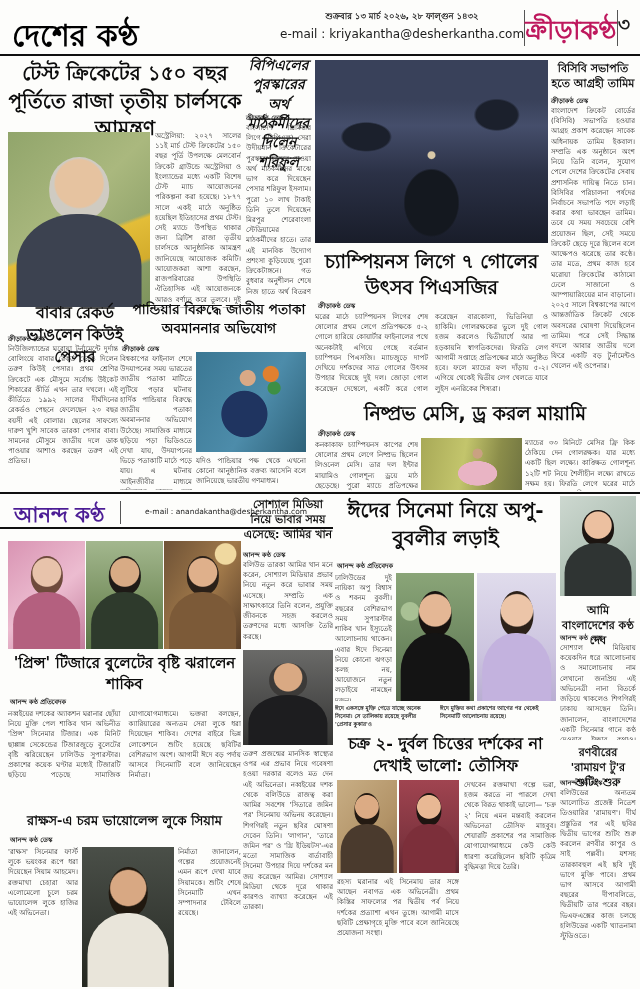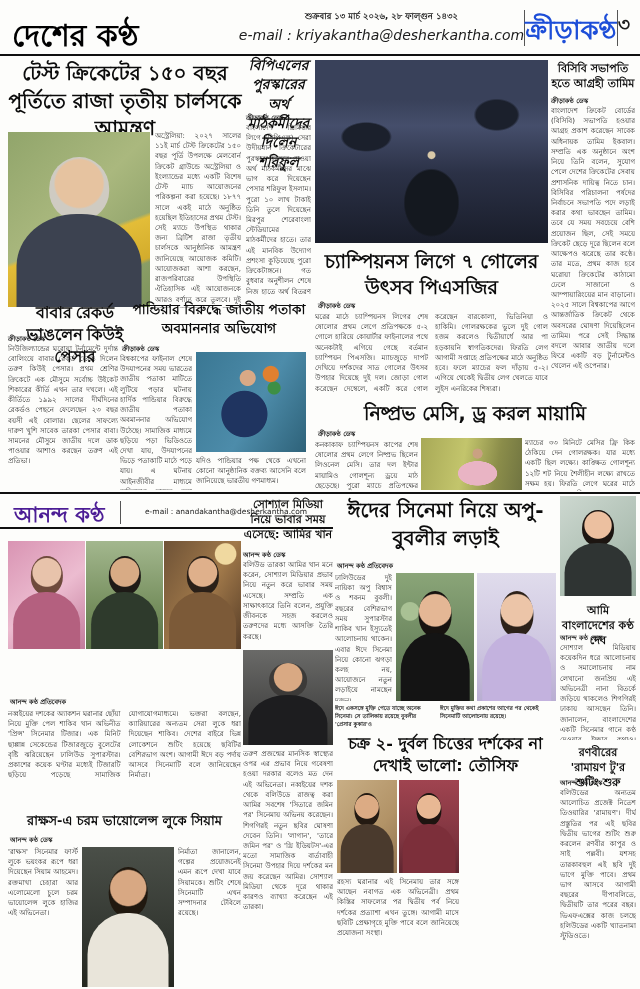--- a/index.html
+++ b/index.html
@@ -63,22 +63,22 @@
   .p-chokwoman{--face:#e8b894;--hair:#1e1410;--body:#7c2f3a;
     background:linear-gradient(#a04450,#7e343f 65%,#5f2630);}
   .p-siyam{--face:#d8a883;--hair:#20180f;--body:#e9e5da;
     background:linear-gradient(#4a4f48,#343832 60%,#24271f);}
 
   
   #hdr-masthead{left:12px;top:12px;font-size:30px;font-weight:900;color:#000;}
   #hdr-right{right:10px;top:10px;display:flex;align-items:flex-start;}
   #hdr-right .dateblock{text-align:center;}
   #hdr-right .dateline{font-size:8.5px;font-weight:700;}
-  #hdr-right .email{font-size:14px;margin-top:3px;font-style:italic;}
-  #hdr-right .section{font-size:26px;font-weight:900;color:#1d4ed8;}
+  #hdr-right .email{font-size:12px;margin-top:3px;}
+  #hdr-right .section{font-size:26px;font-weight:900;color:#be185d;}
   #hdr-right .pagenum{font-size:19px;font-weight:800;}
   #hdr-rule{left:0;top:54px;width:640px;height:2px;}
 
   
   #charles-h{left:8px;top:60px;width:234px;font-size:20px;}
   #charles-img{left:8px;top:132px;width:142px;height:175px;}
   #charles-txt{left:155px;top:131px;width:86px;height:177px;}
 
   #bpl-h{left:246px;top:56px;width:65px;font-size:14px;font-style:italic;}
   #bpl-by{left:246px;top:113px;width:65px;}
@@ -222,40 +222,42 @@
   <div class="abs bodytext" id="amir-txt1">বলিউড তারকা আমির খান মনে করেন, সোশ্যাল মিডিয়ার প্রভাব নিয়ে নতুন করে ভাবার সময় এসেছে। সম্প্রতি এক সাক্ষাৎকারে তিনি বলেন, প্রযুক্তি জীবনকে সহজ করলেও তরুণদের মধ্যে আসক্তি তৈরি করছে।</div>
   <div class="photo ph p-aamir" id="amir-img"></div>
   <div class="abs bodytext" id="amir-txt2">তরুণ প্রজন্মের মানসিক স্বাস্থ্যের ওপর এর প্রভাব নিয়ে গবেষণা হওয়া দরকার বলেও মত দেন এই অভিনেতা। নব্বইয়ের দশক থেকে বলিউডে রাজত্ব করা আমির সবশেষ 'সিতারে জমিন পর' সিনেমায় অভিনয় করেছেন। শিগগিরই নতুন ছবির ঘোষণা দেবেন তিনি। 'লাগান', 'তারে জমিন পর' ও 'থ্রি ইডিয়টস'-এর মতো সামাজিক বার্তাবাহী সিনেমা উপহার দিয়ে দর্শকের মন জয় করেছেন আমির। সোশ্যাল মিডিয়া থেকে দূরে থাকার কারণও ব্যাখ্যা করেছেন এই তারকা।</div>
 
   <div class="abs" id="strip">
     <div class="photo ph p-still1"></div>
     <div class="photo ph p-still2"></div>
     <div class="photo ph p-still3"></div>
   </div>
 
+  <div class="abs hl" id="prince-h">'প্রিন্স' টিজারে বুলেটের বৃষ্টি ঝরালেন শাকিব</div>
   <div class="abs byline" id="prince-by">আনন্দ কণ্ঠ প্রতিবেদক</div>
   <div class="abs bodytext" id="prince-txt">নব্বইয়ের দশকের অ্যাকশন ঘরানার ছোঁয়া নিয়ে মুক্তি পেল শাকিব খান অভিনীত 'প্রিন্স' সিনেমার টিজার। এক মিনিট ছাপ্পান্ন সেকেন্ডের টিজারজুড়ে বুলেটের বৃষ্টি ঝরিয়েছেন ঢালিউড সুপারস্টার। প্রকাশের কয়েক ঘণ্টার মধ্যেই টিজারটি ছড়িয়ে পড়েছে সামাজিক যোগাযোগমাধ্যমে। ভক্তরা বলছেন, ক্যারিয়ারের অন্যতম সেরা লুকে ধরা দিয়েছেন শাকিব। দেশের বাইরে ভিন্ন লোকেশনে শুটিং হয়েছে ছবিটির বেশিরভাগ অংশ। আগামী ঈদে বড় পর্দায় আসবে সিনেমাটি বলে জানিয়েছেন নির্মাতা।</div>
 
   <div class="abs hl" id="rak-h">রাক্ষস-এ চরম ভায়োলেন্স লুকে সিয়াম</div>
   <div class="abs byline" id="rak-by">আনন্দ কণ্ঠ ডেস্ক</div>
   <div class="abs bodytext" id="rak-txtL">'রাক্ষস' সিনেমার ফার্স্ট লুকে ভয়ংকর রূপে ধরা দিয়েছেন সিয়াম আহমেদ। রক্তমাখা চেহারা আর এলোমেলো চুলে চরম ভায়োলেন্স লুকে হাজির এই অভিনেতা।</div>
   <div class="photo ph p-siyam" id="rak-img"></div>
   <div class="abs bodytext" id="rak-txtR">নির্মাতা জানালেন, গল্পের প্রয়োজনেই এমন রূপে দেখা যাবে সিয়ামকে। শুটিং শেষে সিনেমাটি এখন সম্পাদনার টেবিলে রয়েছে।</div>
 
   <div class="abs hl" id="eid-h">ঈদের সিনেমা নিয়ে অপু-বুবলীর লড়াই</div>
   <div class="abs byline" id="eid-by">আনন্দ কণ্ঠ প্রতিবেদক</div>
   <div class="abs bodytext" id="eid-txt">ঢালিউডের দুই নায়িকা অপু বিশ্বাস ও শবনম বুবলী। বছরের বেশিরভাগ সময় সুপারস্টার শাকিব খান ইস্যুতেই আলোচনায় থাকেন। এবার ঈদে সিনেমা নিয়ে কোনো ঝগড়া কলহ নয়, আয়োজনে নতুন লড়াইয়ে নামছেন দুজন।</div>
   <div class="photo ph p-apu" id="eid-img1"></div>
   <div class="photo ph p-bubly" id="eid-img2"></div>
   <div class="abs caption" id="eid-cap1">ঈদে একসঙ্গে মুক্তি পেতে যাচ্ছে অনেক সিনেমা। সে তালিকায় রয়েছে বুবলীর 'প্রেসার কুকার'ও</div>
   <div class="abs caption" id="eid-cap2">ঈদে মুক্তির কথা প্রকাশের আগের পর থেকেই সিনেমাটি আলোচনায় রয়েছে।</div>
 
   <div class="abs hl" id="chok-h">চক্র ২- দুর্বল চিত্তের দর্শকের না দেখাই ভালো: তৌসিফ</div>
   <div class="photo ph p-chokman" id="chok-img1"></div>
   <div class="photo ph p-chokwoman" id="chok-img2"></div>
+  <div class="abs bodytext" id="chok-txtR">দেখবেন রক্তমাখা গল্পে ভরা, হজম করতে না পারলে দেখা থেকে বিরত থাকাই ভালো— 'চক্র ২' নিয়ে এমন মন্তব্যই করলেন অভিনেতা তৌসিফ মাহবুব। শেয়ারটি প্রকাশের পর সামাজিক যোগাযোগমাধ্যমে কেউ কেউ ধারণা করেছিলেন ছবিটি কৃত্রিম বুদ্ধিমত্তা দিয়ে তৈরি।</div>
   <div class="abs bodytext" id="chok-txtB">রহস্য ঘরানার এই সিনেমায় তার সঙ্গে আছেন নবাগত এক অভিনেত্রী। প্রথম কিস্তির সাফল্যের পর দ্বিতীয় পর্ব নিয়ে দর্শকের প্রত্যাশা এখন তুঙ্গে। আগামী মাসে ছবিটি প্রেক্ষাগৃহে মুক্তি পাবে বলে জানিয়েছে প্রযোজনা সংস্থা।</div>
 
   <div class="photo ph p-tamanna" id="tam-img"></div>
   <div class="abs hl" id="tam-h">আমি বাংলাদেশের কণ্ঠ দেব</div>
   <div class="abs byline" id="tam-by">আনন্দ কণ্ঠ ডেস্ক</div>
   <div class="abs bodytext" id="tam-txt">সোশ্যাল মিডিয়ায় কয়েকদিন ধরে আলোচনায় ও সমালোচনায় নাম লেখানো জনপ্রিয় এই অভিনেত্রী নানা বিতর্কে জড়িয়ে থাকলেও শিগগিরই ঢাকায় আসছেন তিনি। জানালেন, বাংলাদেশের একটি সিনেমার গানে কণ্ঠ দেওয়ার ইচ্ছার কথাও। ভক্তদের ভালোবাসার প্রতি কৃতজ্ঞতা প্রকাশ করেছেন এই তারকা। ওই ঘটনার জেরে তাকে আইনি নোটিশ পাঠানো হয়েছে, এমনই খবর রটেছে; যদিও তা ভিত্তিহীন বলা হচ্ছে।</div>
 
   <div class="abs hl" id="ram-h">রণবীরের 'রামায়ণ টু'র শুটিং শুরু</div>
   <div class="abs byline" id="ram-by">আনন্দ কণ্ঠ ডেস্ক</div>
   <div class="abs bodytext" id="ram-txt">বলিউডের অন্যতম আলোচিত প্রজেক্ট নিতেশ তিওয়ারির 'রামায়ণ'। দীর্ঘ প্রস্তুতির পর এই ছবির দ্বিতীয় ভাগের শুটিং শুরু করলেন রণবীর কাপুর ও সাই পল্লবী। যশসহ তারকাবহুল এই ছবি দুই ভাগে মুক্তি পাবে। প্রথম ভাগ আসবে আগামী বছরের দীপাবলিতে, দ্বিতীয়টি তার পরের বছর। ভিএফএক্সের কাজ চলছে হলিউডের একটি খ্যাতনামা স্টুডিওতে।</div>

